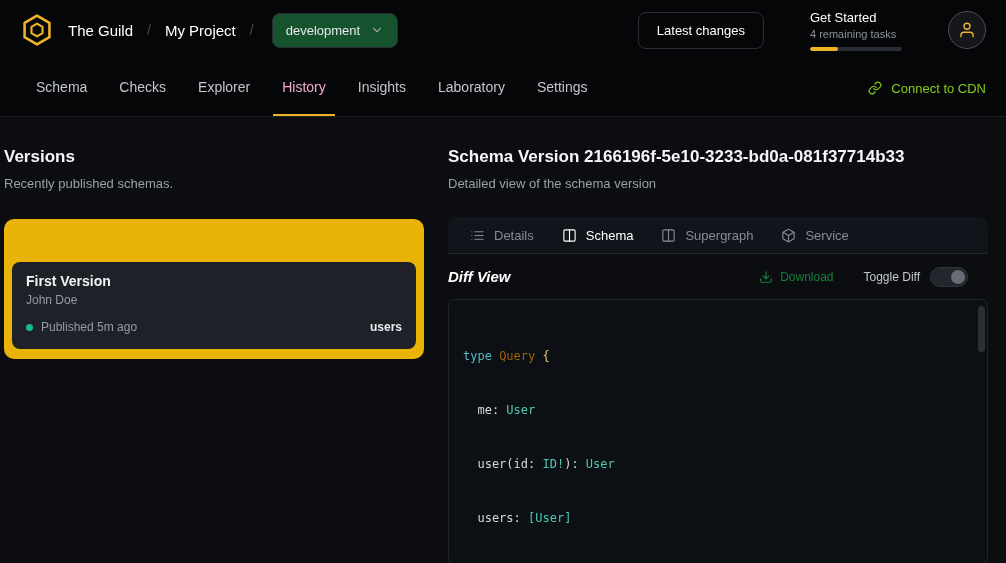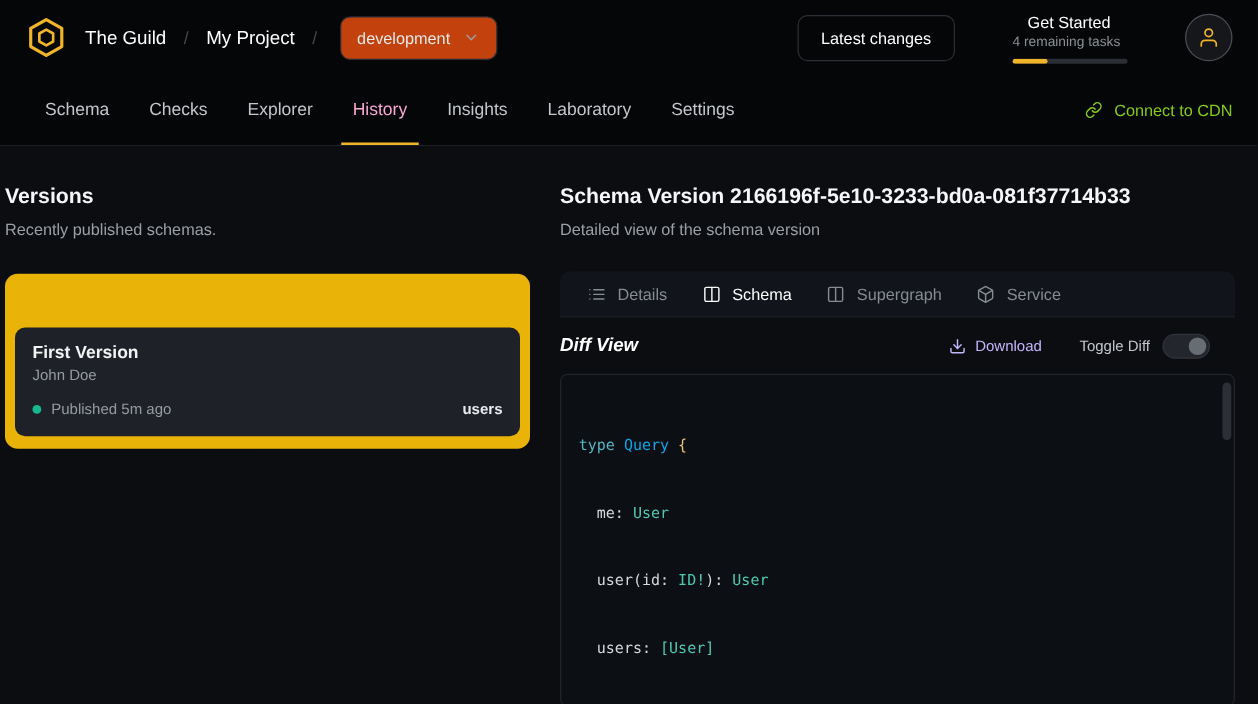--- a/index.html
+++ b/index.html
@@ -16,34 +16,34 @@
   .app-header {
     height:60px; background:#050608; display:flex; align-items:center;
     padding:0 20px;
   }
   .brand-group { display:flex; align-items:center; }
   .logo { color:#f0b429; margin-right:14px; }
   .brand, .project { font-size:15px; color:#ffffff; font-weight:500; }
   .crumb-sep { color:#45484e; font-size:14px; margin:0 14px; }
   .env-select {
     display:flex; align-items:flex-start; gap:10px;
-    background:#c2410c; border:1px solid #2a2d33; border-radius:8px;
+    background:#14532d; border:1px solid #2a2d33; border-radius:8px;
     padding:9px 13px; margin-left:4px; cursor:pointer;
   }
   .env-select .env-label { font-size:13px; color:#e8eaec; }
   .env-select .chev { color:#9ca0a5; }
 
   .header-right { margin-left:auto; display:flex; align-items:center; gap:46px; }
   .latest-btn {
     position:relative; background:transparent; border:1px solid #2b2e34;
     border-radius:8px; padding:10px 18px; color:#ffffff; font-size:13px;
     font-family:inherit; cursor:pointer;
   }
   .get-started { width:92px; cursor:pointer; }
-  .gs-title { font-size:13px; color:#ffffff;margin-left:12px; }
+  .gs-title { font-size:13px; color:#ffffff; }
   .gs-sub { font-size:11px; color:#8b8f94; margin-top:3px; white-space:nowrap; }
   .gs-track { margin-top:7px; height:4px; border-radius:2px; background:#2b2e34; overflow:hidden; }
   .gs-fill { height:100%; width:30%; background:#f0b429; border-radius:2px; }
   .avatar {
     width:38px; height:38px; border-radius:50%; background:#15171a;
     border:1px solid #4a4e55; display:flex; align-items:center; justify-content:center;
     color:#f0b429; cursor:pointer;
   }
 
   
@@ -94,42 +94,42 @@
     display:flex; align-items:stretch; padding:0 8px;
   }
   .dtab {
     display:flex; align-items:center; gap:9px; padding:0 14px;
     font-size:13px; color:#878c92; cursor:pointer;
   }
   .dtab.active { color:#ffffff; }
   .diff-row { height:45px; display:flex; align-items:center; padding-right:20px; }
   .diff-title { font-size:15px; font-weight:700; color:#ffffff;font-style:italic; }
   .diff-actions { margin-left:auto; display:flex; align-items:center; }
-  .download-btn { display:flex; align-items:center; gap:7px; color:#c4b5fd; font-size:12px; cursor:pointer; }
+  .download-btn { display:flex; align-items:center; gap:7px; color:#15803d; font-size:12px; cursor:pointer; }
   .toggle-label { font-size:12px; color:#c3c6ca; margin-left:30px; }
   .switch {
     margin-left:10px; width:38px; height:20px; border-radius:10px;
     background:#23262c; border:1px solid #30343b; position:relative; cursor:pointer;
   }
   .switch-knob {
     position:absolute; top:2px; right:2px; width:14px; height:14px;
     border-radius:50%; background:#676d75;
   }
 
   .code-panel {
     position:relative; border:1px solid #20242b; border-radius:6px;
     background:#0c0f13; height:266px; overflow:hidden;
   }
   .code {
     padding:11px 14px; font-family:"DejaVu Sans Mono", monospace;
     font-size:12px; line-height:18px; white-space:pre;
   }
   .code-line { min-height:18px; }
   .tok-kw { color:#56b6c2;margin-top:34px; }
-  .tok-ty { color:#0ea5e9; }
+  .tok-ty { color:#a16207; }
   .tok-ref { color:#4ec9b0; }
   .tok-br { color:#e8c07a; }
   .tok-pl { color:#d5d9dd; }
   .sb-track { position:absolute; top:2px; right:2px; bottom:2px; width:8px; }
   .sb-thumb { position:absolute; top:4px; right:0; width:7px; height:46px; background:#2c3036; border-radius:4px; cursor:pointer; }
 </style>
 </head>
 <body>
 
 <header class="app-header">

